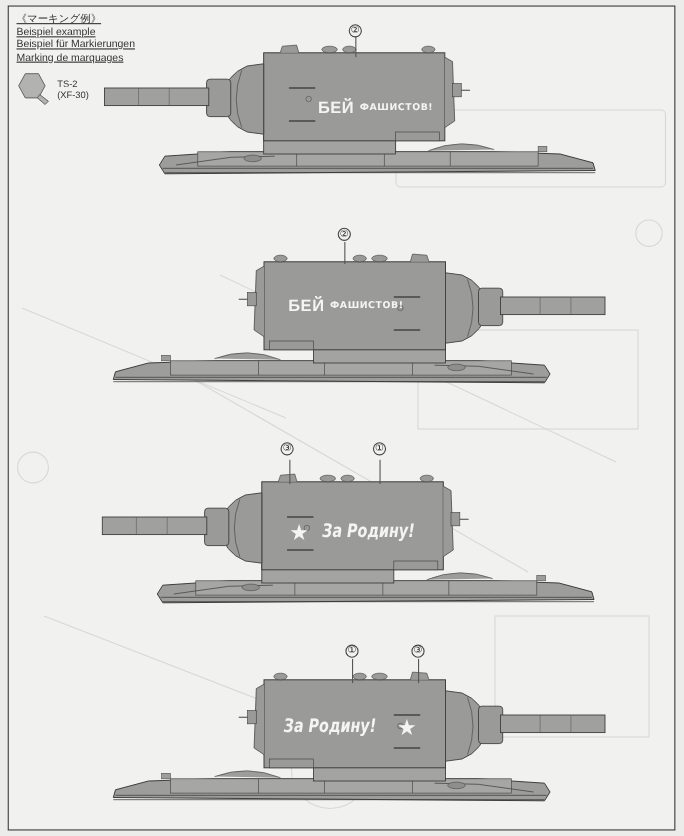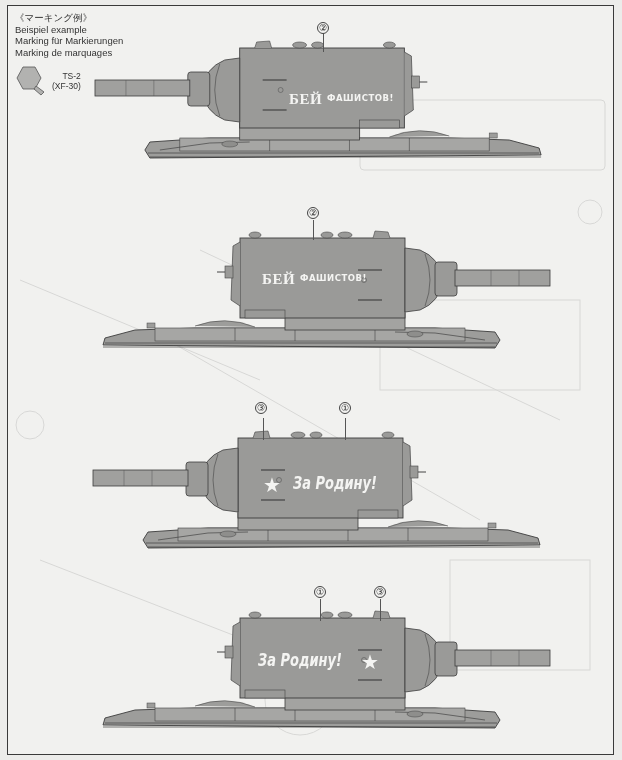--- a/index.html
+++ b/index.html
@@ -13,46 +13,46 @@
     position: absolute; left: 7px; top: 5px; width: 605px; height: 748px;
     border: 1.5px solid #3a3a3a; border-left-width: 1px;
     background: #f1f1ef;
   }
   .ghost {
     position: absolute; left: 0; top: 0; width: 622px; height: 760px;
     opacity: 0.18;
   }
   .header {
     position: absolute; left: 15px; top: 12px;
-    font-size: 9.5px; line-height: 11.5px; color: #333;
+    font-size: 9.5px; line-height: 11.5px; color: #333; text-decoration: underline;
   }
   .header div { white-space: nowrap; }
   .paint {
-    position: absolute; left: 14px; top: 64px; width: 100px; height: 40px; text-align: right;
+    position: absolute; left: 14px; top: 64px; width: 100px; height: 40px;
   }
   .paint svg { position: absolute; left: 0; top: 0; }
   .paint-label {
     position: absolute; left: 38px; top: 7px;
     font-size: 8.5px; line-height: 10px; color: #333;
   }
   .tank {
     position: absolute; left: 0; width: 622px;
   }
   .callout {
     position: absolute; font-size: 9px; width: 10px; height: 10px;
     border: 0.8px solid #444; border-radius: 50%; text-align: center;
     line-height: 10px; color: #222; background: #f1f1ef;
     font-family: "DejaVu Sans", sans-serif;
   }
   .leader { position: absolute; width: 0.8px; background: #555; }
   .slogan {
     position: absolute; color: #f4f4f2; font-weight: bold;
     white-space: nowrap; letter-spacing: 0.5px;
   }
-  .slogan .big { font-family: Liberation Serif, serif; font-size: 15px; }
+  .slogan .big { font-family: Liberation Sans, sans-serif; font-size: 15px; }
   .slogan .small { font-family: "DejaVu Sans", sans-serif; font-size: 8.5px; vertical-align: 3px; margin-top: 13px; }
   .slogan2 {
     position: absolute; color: #f4f4f2; font-weight: bold; white-space: nowrap;
     font-family: "DejaVu Sans Condensed", "DejaVu Sans", sans-serif; font-size: 17px; font-style: italic;
     transform: scaleX(0.85); transform-origin: left center;
   }
   .star { position: absolute; color: #f4f4f2; font-size: 20px; line-height: 20px; }
 </style>
 </head>
 <body>
@@ -70,21 +70,21 @@
     <line x1="40" y1="560" x2="400" y2="700"></line>
     <rect x="450" y="560" width="140" height="110"></rect>
     <circle cx="300" cy="700" r="35"></circle>
     <line x1="20" y1="280" x2="260" y2="380"></line>
   </g>
 </svg>
 
 <div class="header">
   <div>《マーキング例》</div>
   <div>Beispiel example</div>
-  <div>Marking für Markierungen</div>
+  <div>Beispiel für Markierungen</div>
   <div>Marking de marquages</div>
 </div>
 
 <div class="paint">
   <svg width="34" height="34" viewBox="0 0 34 34">
     <polygon points="9,3 21,3 27,14 21,25 9,25 3,14" fill="#b2b2b0" stroke="#555" stroke-width="0.8"></polygon>
     <polygon points="22,22 30,28 27,31 20,25" fill="#b2b2b0" stroke="#555" stroke-width="0.8"></polygon>
   </svg>
   <div class="paint-label">
     <div>TS-2</div>

